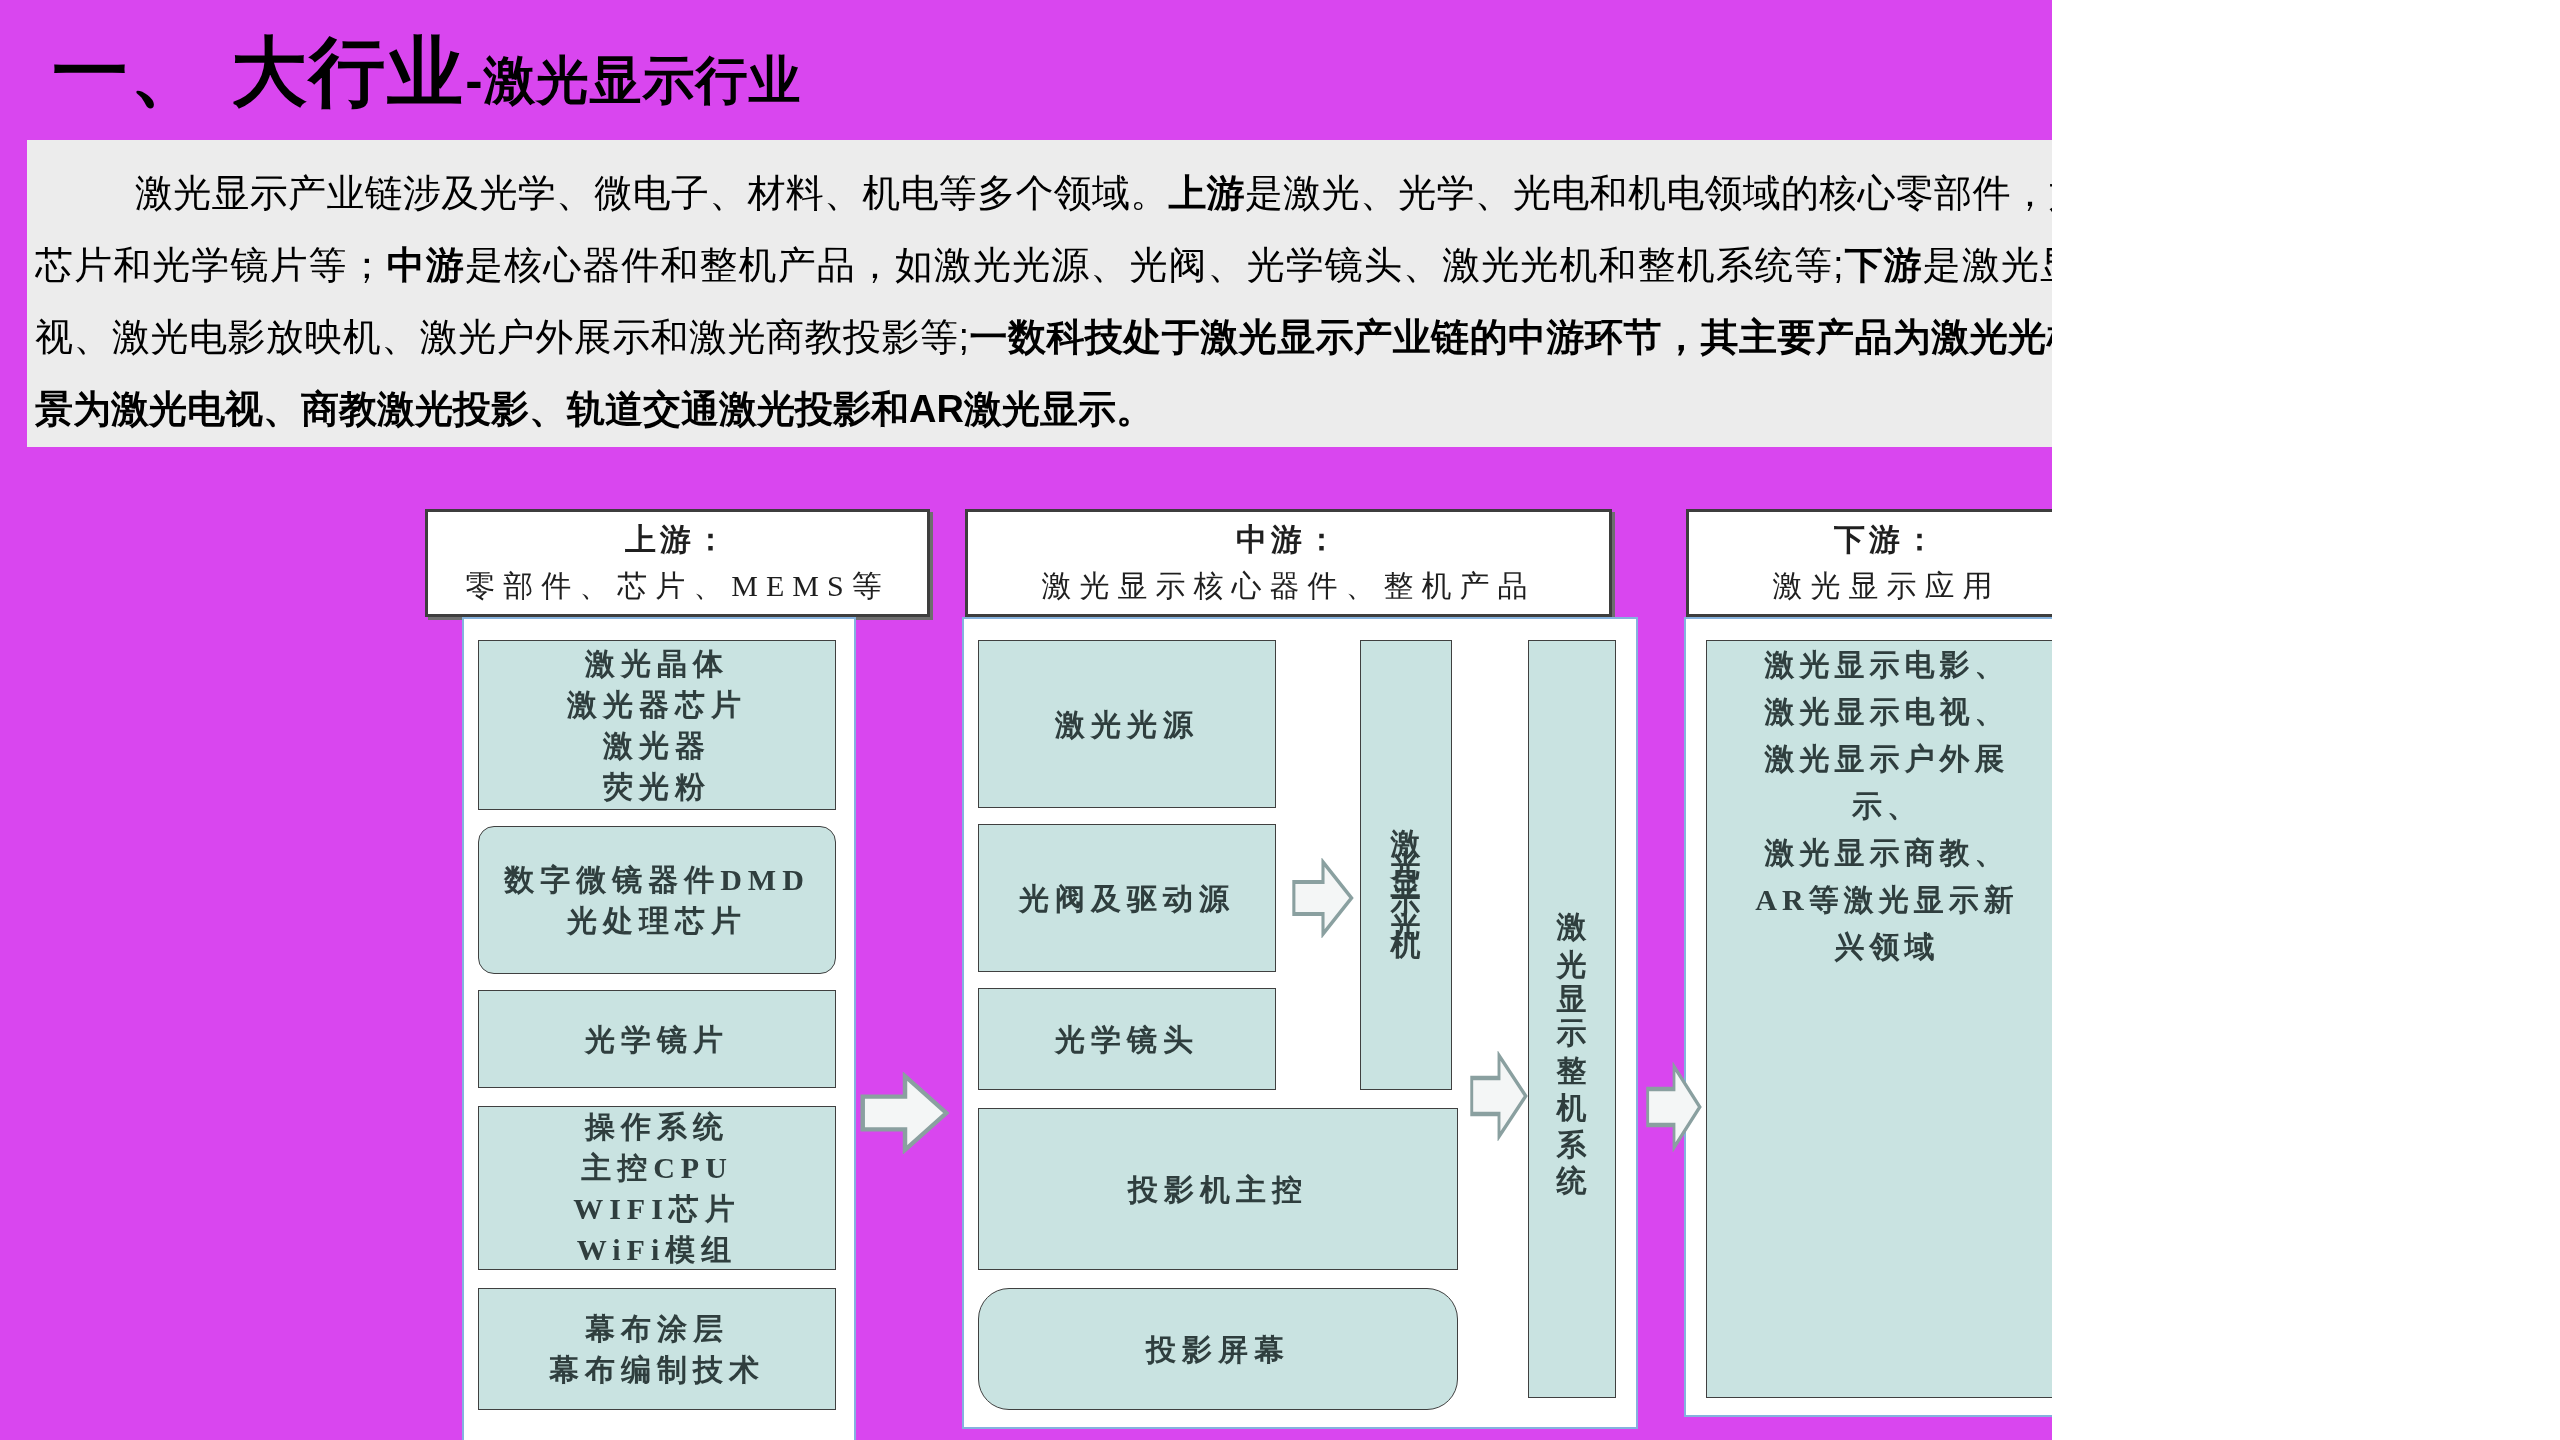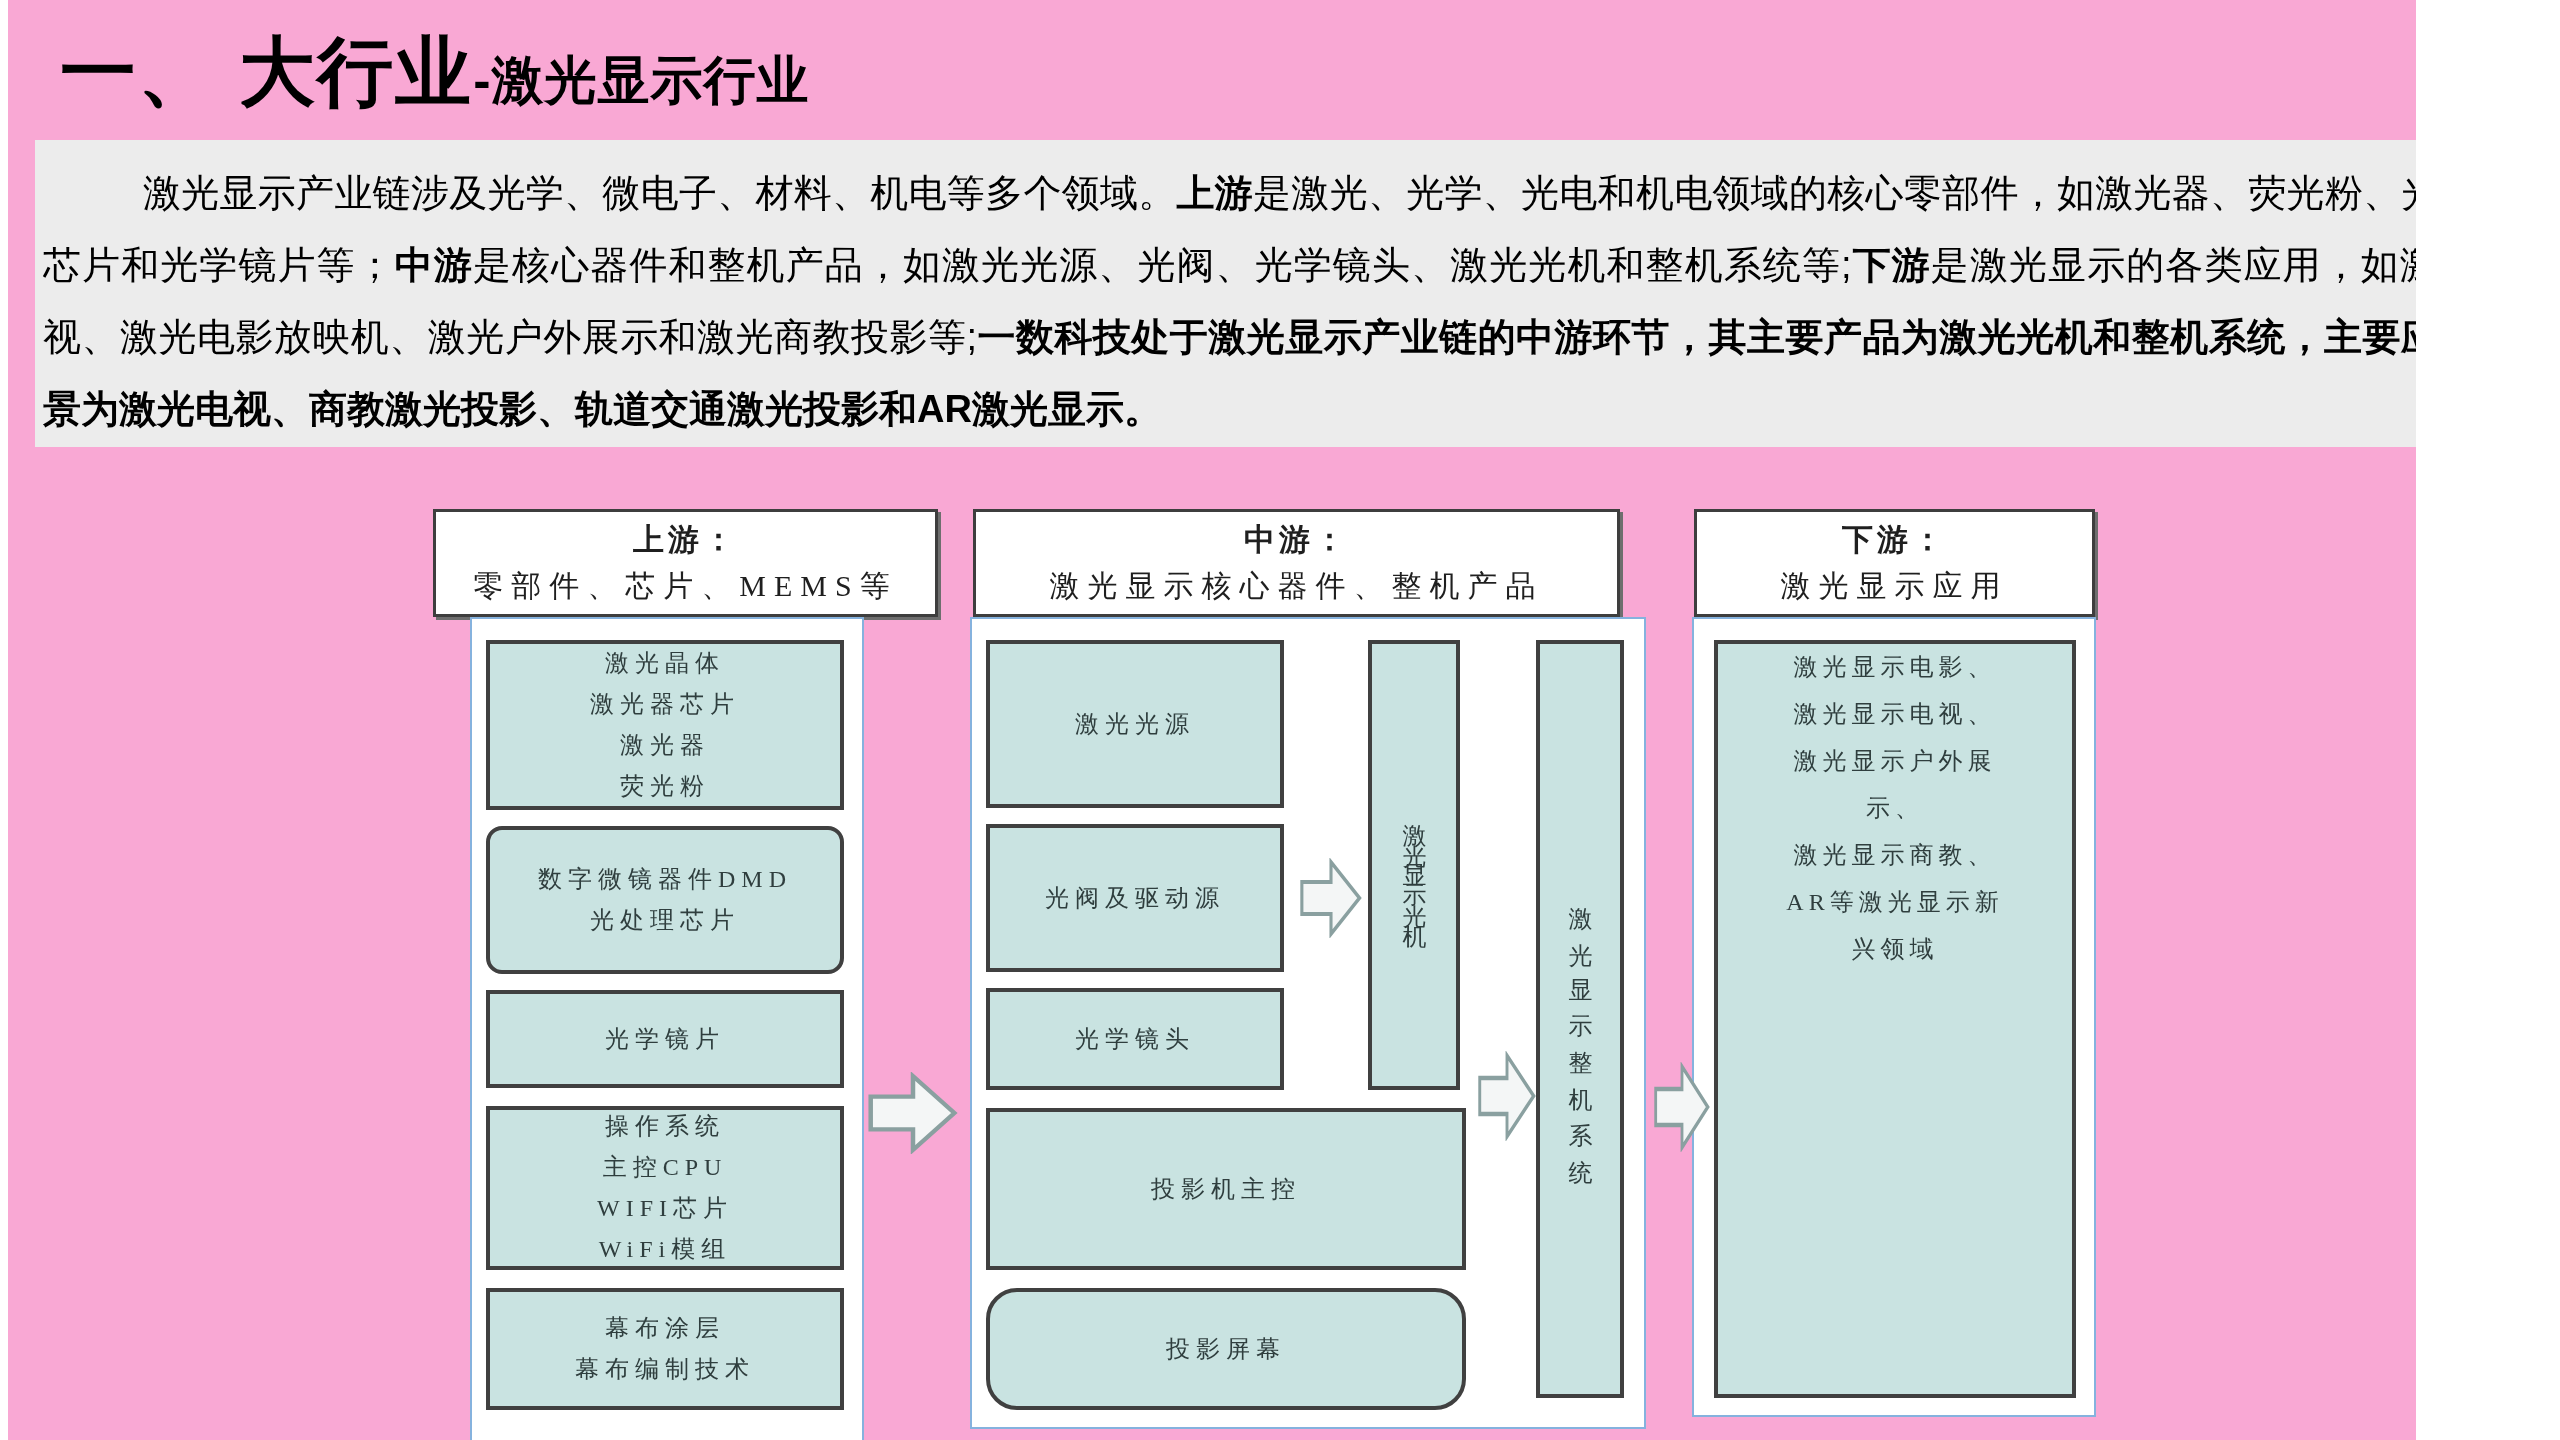--- a/index.html
+++ b/index.html
@@ -1,21 +1,20 @@
 <!DOCTYPE html>
 <html><head>
 <meta charset="utf-8">
 <style>
   * { margin:0; padding:0; box-sizing:border-box; }
   html,body { background:#ffffff; }
   .page {
-    position:relative; width:2408px; height:1440px;
-    background:#f9a8d4; overflow:hidden;
+    position:relative; width:2052px; height:1440px;
+    background:#d946ef; overflow:hidden;
     font-family:"Liberation Sans", sans-serif;
-    margin-left:8px;
   }
 
   
   .title-row {
     position:absolute; left:52px; top:30px;
     display:flex; align-items:baseline; white-space:nowrap;
   }
   .title-main { font-size:76px; font-weight:bold; color:#000; letter-spacing:2px; line-height:1.1; }
   .title-sub  { font-size:52px; font-weight:bold; color:#000; letter-spacing:1px; }
 
@@ -52,26 +51,27 @@
     border:2px solid #85B2DE;
   }
   .chain-up   { left:462px;  top:617px; width:394px; height:840px; }
   .chain-mid  { left:962px;  top:617px; width:676px; height:812px; }
   .chain-down { left:1684px; top:617px; width:404px; height:800px; }
 
   
   .tbox {
     position:absolute;
     background:#C9E3E1;
-    border:4px solid #404040;
+    border:1px solid #404040;
     display:flex; align-items:center; justify-content:center;
     text-align:center; white-space:pre-line;
     font-family:"Liberation Serif", serif;
-    font-size:24px; color:#2F3E3E; letter-spacing:6px; line-height:41px;
+    font-size:30px; color:#2F3E3E; letter-spacing:6px; line-height:41px;
     z-index:2;
+    font-weight:bold;
   }
   .b-up1 { left:478px; top:640px;  width:358px; height:170px; }
   .b-up2 { left:478px; top:826px;  width:358px; height:148px;border-radius:16px; }
   .b-up3 { left:478px; top:990px;  width:358px; height:98px;  }
   .b-up4 { left:478px; top:1106px; width:358px; height:164px; }
   .b-up5 { left:478px; top:1288px; width:358px; height:122px; }
 
   .b-m1  { left:978px; top:640px;  width:298px; height:168px; }
   .b-m2  { left:978px; top:824px;  width:298px; height:148px; }
   .b-m3  { left:978px; top:988px;  width:298px; height:102px; }

